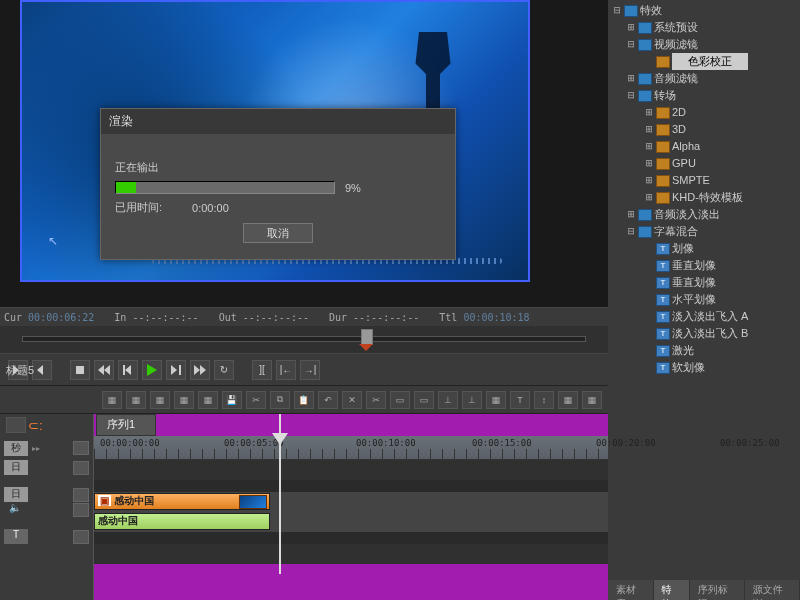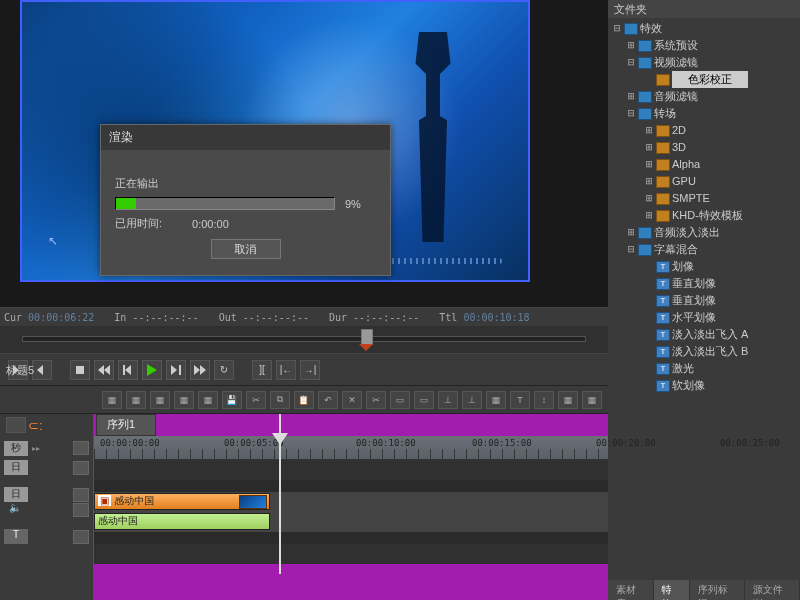--- a/index.html
+++ b/index.html
@@ -4,21 +4,21 @@
 <style>
   * { margin:0; padding:0; box-sizing:border-box; }
   body { background:#2a2a2a; font-family:"Microsoft YaHei",Arial,sans-serif; font-size:11px; color:#ccc; width:800px; height:600px; overflow:hidden; position:relative; }
   .main-layout { display:flex; height:100%; }
   .left-pane { width:608px; display:flex; flex-direction:column; }
   .right-pane { width:192px; background:#3a3a3a; display:flex; flex-direction:column; }
   .preview-area { height:308px; position:relative; background:#191919; border-bottom:1px solid #444; }
   .preview-canvas { position:absolute; left:20px; top:0px; width:510px; height:282px; border:2px solid #4060ff; background:linear-gradient(135deg,#0a4080 0%,#1060c0 30%,#2080e0 50%,#1050b0 70%,#083060 100%); overflow:hidden; }
   .preview-canvas::before { content:""; position:absolute; inset:0; background:radial-gradient(circle at 65% 45%, rgba(255,255,255,0.3) 0%, transparent 30%), radial-gradient(circle at 25% 55%, rgba(0,30,60,0.6) 0%, transparent 40%); }
   .figure-silhouette { position:absolute; right:60px; top:30px; width:70px; height:210px; background:#041530; opacity:0.85; clip-path:polygon(30% 0%,70% 0%,75% 15%,60% 20%,60% 40%,70% 42%,65% 100%,35% 100%,30% 42%,40% 40%,40% 20%,25% 15%); }
-  .dialog { position:absolute; left:100px; top:124px; width:291px; height:152px; background:#4a4a4a; border:1px solid #666; box-shadow:0 0 8px rgba(0,0,0,0.5); z-index:10; }
+  .dialog { position:absolute; left:100px; top:108px; width:356px; height:152px; background:#4a4a4a; border:1px solid #666; box-shadow:0 0 8px rgba(0,0,0,0.5); z-index:10; }
   .dlg-title { background:#383838; padding:4px 8px; font-size:12px; color:#ddd; }
   .dlg-body { padding:20px 14px; }
   .dlg-row { margin:6px 0; display:flex; align-items:center; font-size:11px; color:#ccc; }
   .progress-bar { width:220px; height:13px; background:#6a6a6a; border:1px inset #333; margin-right:10px; position:relative; }
   .progress-fill { height:100%; background:#33cc00; }
   .dlg-btn { margin:8px auto; display:block; width:70px; height:20px; background:#555; border:1px solid #777; color:#ddd; font-size:11px; cursor:pointer; }
   .scrubber { position:absolute; left:130px; bottom:16px; width:350px; height:6px; background:repeating-linear-gradient(90deg,#5080c0 0 2px,transparent 2px 6px); border-radius:3px; }
   .cursor-arrow { position:absolute; left:26px; bottom:32px; font-size:12px; color:#9bf; }
   .info-bar { height:18px; background:#3a3a3a; display:flex; align-items:center; font-size:10px; color:#aaa; padding:0 4px; font-family:monospace; }
   .info-seg { margin-right:20px;text-align:center; }
@@ -40,21 +40,21 @@
   .tl-right { flex:1; background:#a21caf; }
   .seq-tab { height:22px; background:#555; padding:2px 10px; font-size:11px; color:#eee; width:60px; border:1px solid #333; margin-left:2px; display:inline-block; }
   .ruler { height:24px; background:linear-gradient(#6a7078,#5a6068); border-bottom:1px solid #333; position:relative; font-size:9px; color:#222; font-family:monospace; }
   .ruler span { position:absolute; top:2px; }
   .ruler::after{ content:""; position:absolute; left:0; right:0; bottom:0; height:10px; background:repeating-linear-gradient(90deg,#333 0 1px,transparent 1px 12px); }
   .playhead { position:absolute; left:178px; top:-3px; width:0; height:0; border-left:8px solid transparent; border-right:8px solid transparent; border-top:12px solid #ddd; z-index:5;}
   .playhead-line { position:absolute; left:185px; top:0; width:2px; height:160px; background:#ddd; z-index:4; }
   .track-head { width:94px; background:#3a3a3a; display:flex; align-items:center; padding:0 4px; font-size:10px; border-right:1px solid #555; }
   .th-badge { width:24px; height:15px; background:#999; color:#222; text-align:center; font-size:10px; margin-right:4px;}
   .th-ic { width:16px; height:14px; background:#555; margin-left:auto; border:1px solid #666; }
-  .tl-body { flex:1; background:#444; position:relative; }
+  .tl-body { flex:1; background:#444; position:relative;font-weight:bold; }
   .tl-body.dark { background:#303030; }
   .clip { position:absolute; top:1px; height:17px; border:1px solid #222; font-size:10px; padding-left:3px; color:#222; overflow:hidden;}
   .clip-v { left:0; width:176px; background:linear-gradient(#ffb060,#e08020); }
   .clip-v-thumb { position:absolute; right:2px; top:1px; width:28px; height:14px; background:linear-gradient(135deg,#0a4080,#2080e0); border:1px solid #663300;}
   .clip-a { left:0; width:176px; background:linear-gradient(#c0ef90,#a0d060); }
   
   .rp-header { height:18px; background:#444; font-size:11px; color:#ccc; padding:2px 6px; }
   .tree { flex:1; overflow:hidden; font-size:11px; line-height:17px; padding:2px 0; }
   .tree-row { display:flex; align-items:center; white-space:nowrap; cursor:pointer;}
   .tw { width:10px; text-align:center; color:#aaa; font-size:9px; }
@@ -253,21 +253,20 @@
           </div>
         </div>
         <div style="height:12px;background:#2a2a2a"></div>
         <div class="tl-body dark" style="height:20px"></div>
       </div>
     </div>
 
   </div>
 
   <div class="right-pane">
-    <div class="rp-header">文件夹</div>
     <div class="tree">
       <div class="tree-row" style="padding-left:4px">
           <span class="tw">⊟</span>
           <span class="fic f-folder"></span>
           <span>特效</span>
         </div>
       <div class="tree-row" style="padding-left:18px">
           <span class="tw">⊞</span>
           <span class="fic f-folder"></span>
           <span>系统预设</span>

